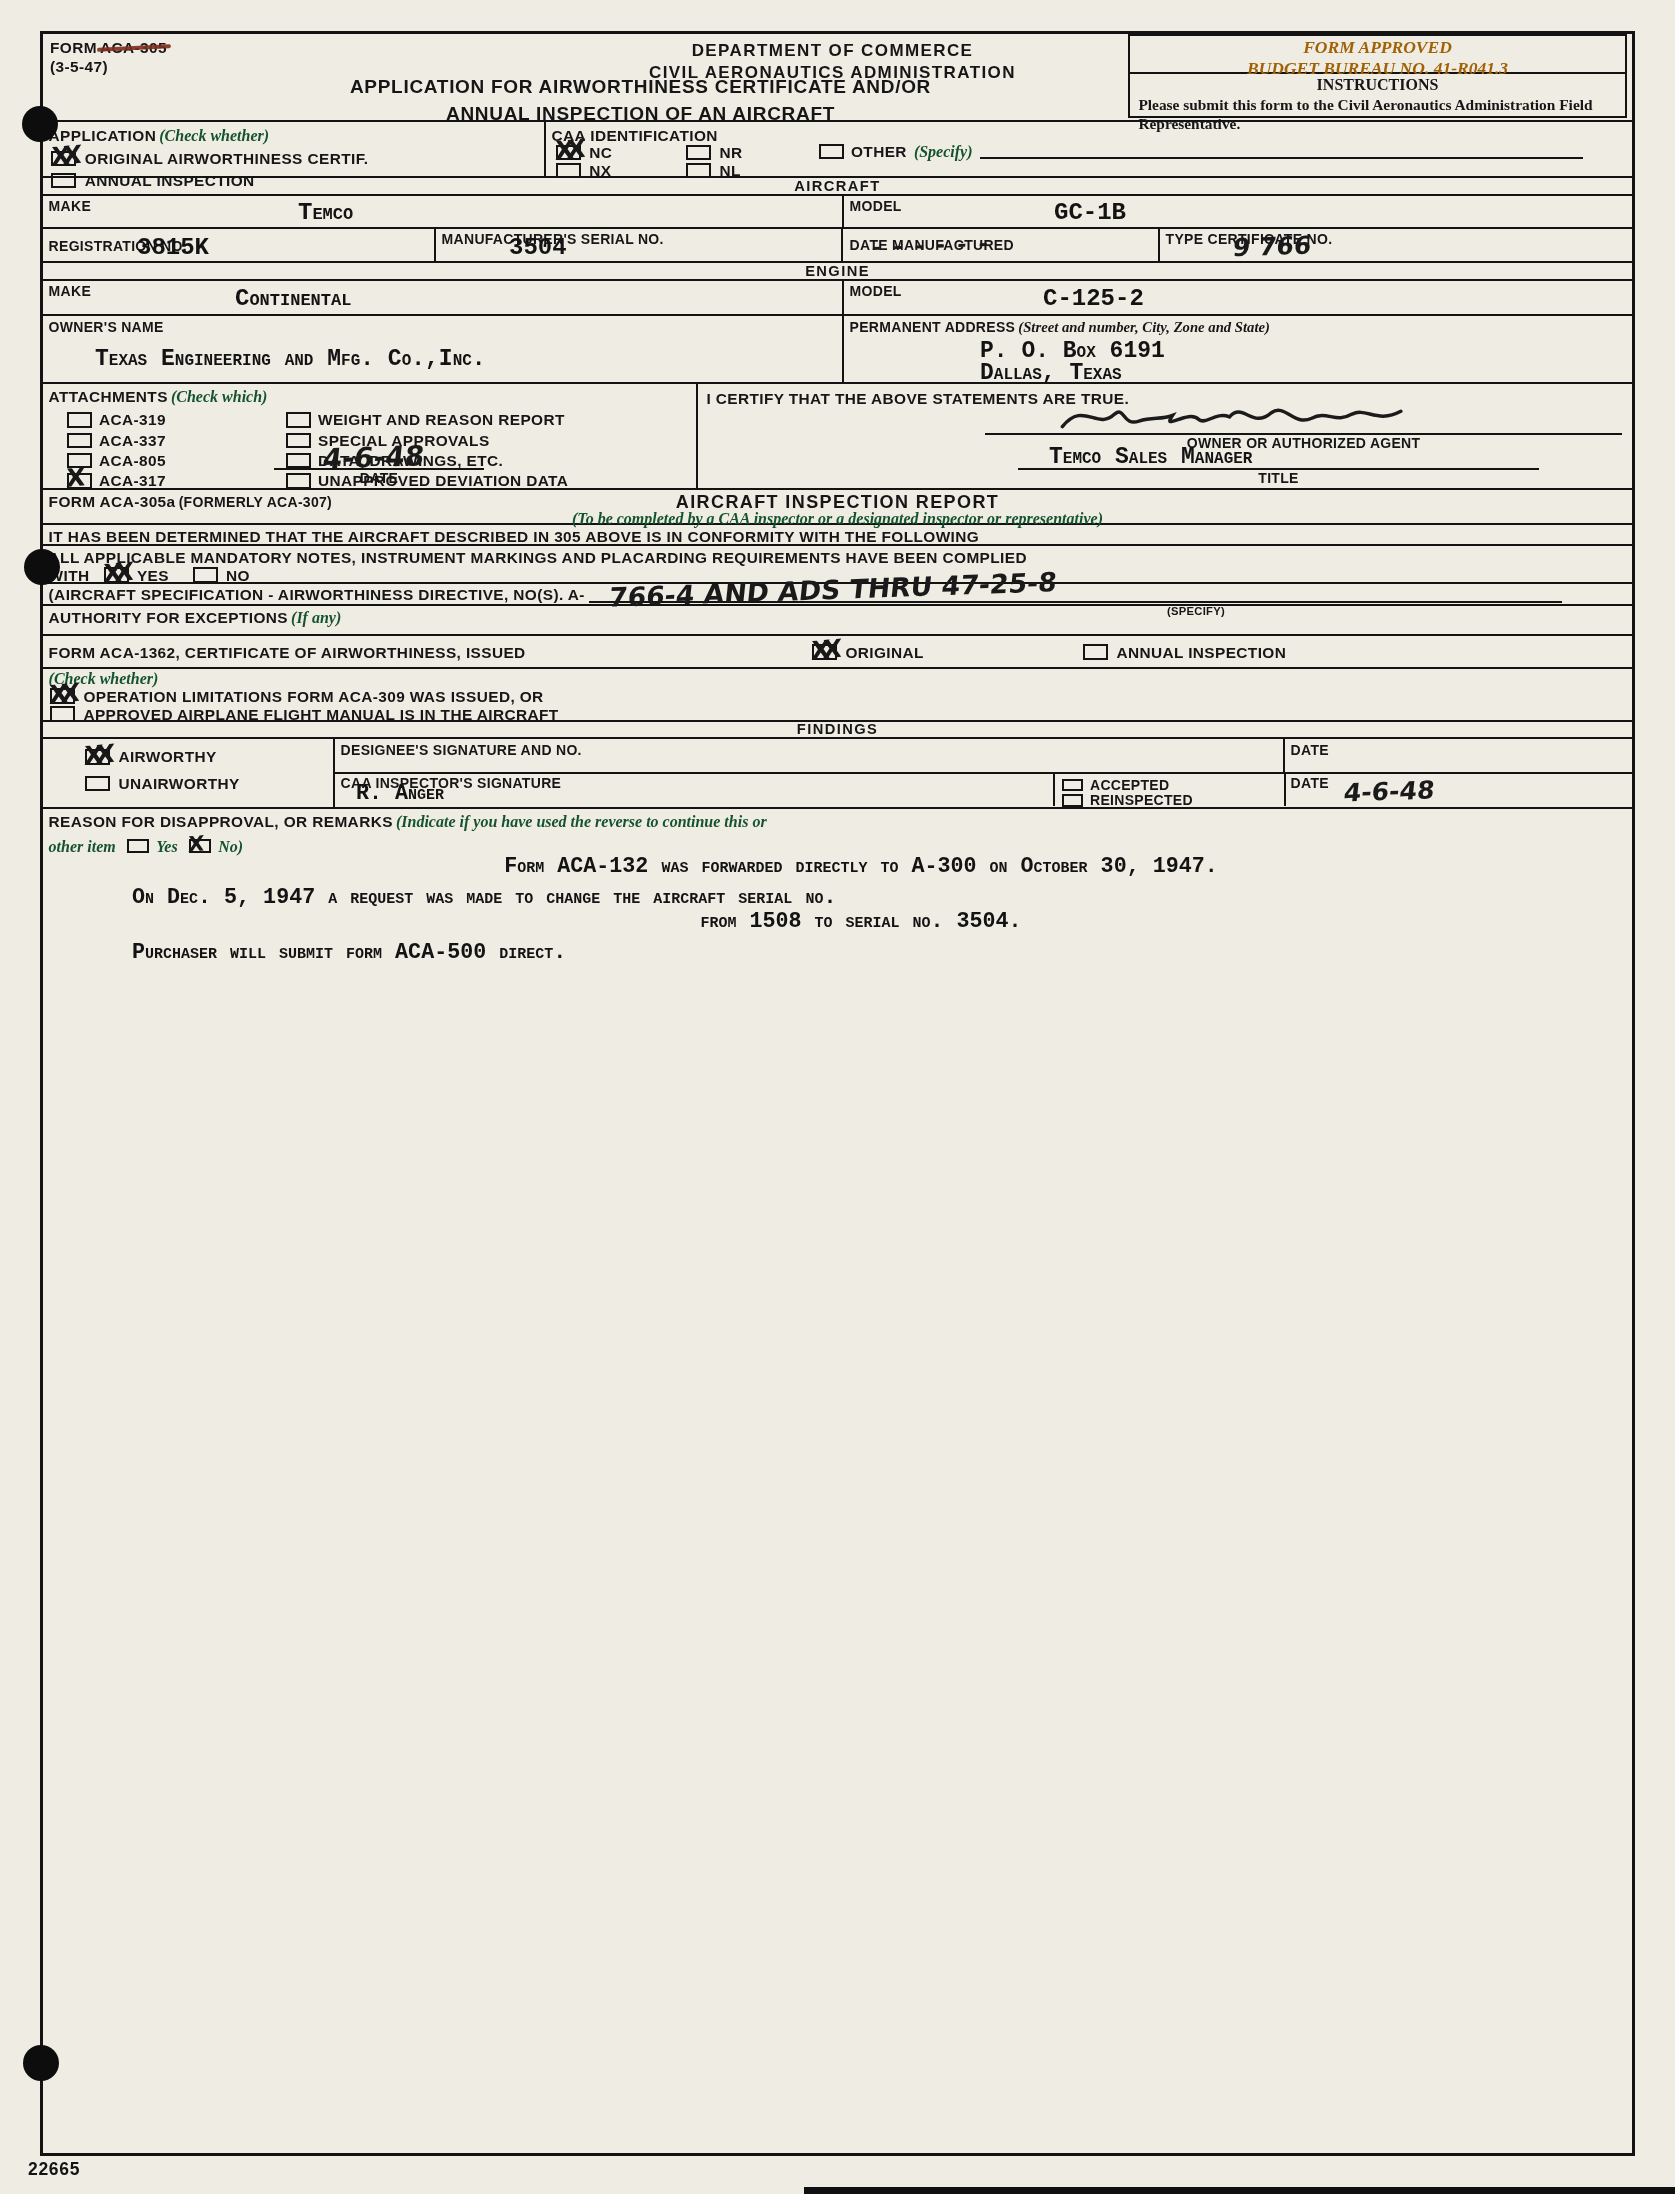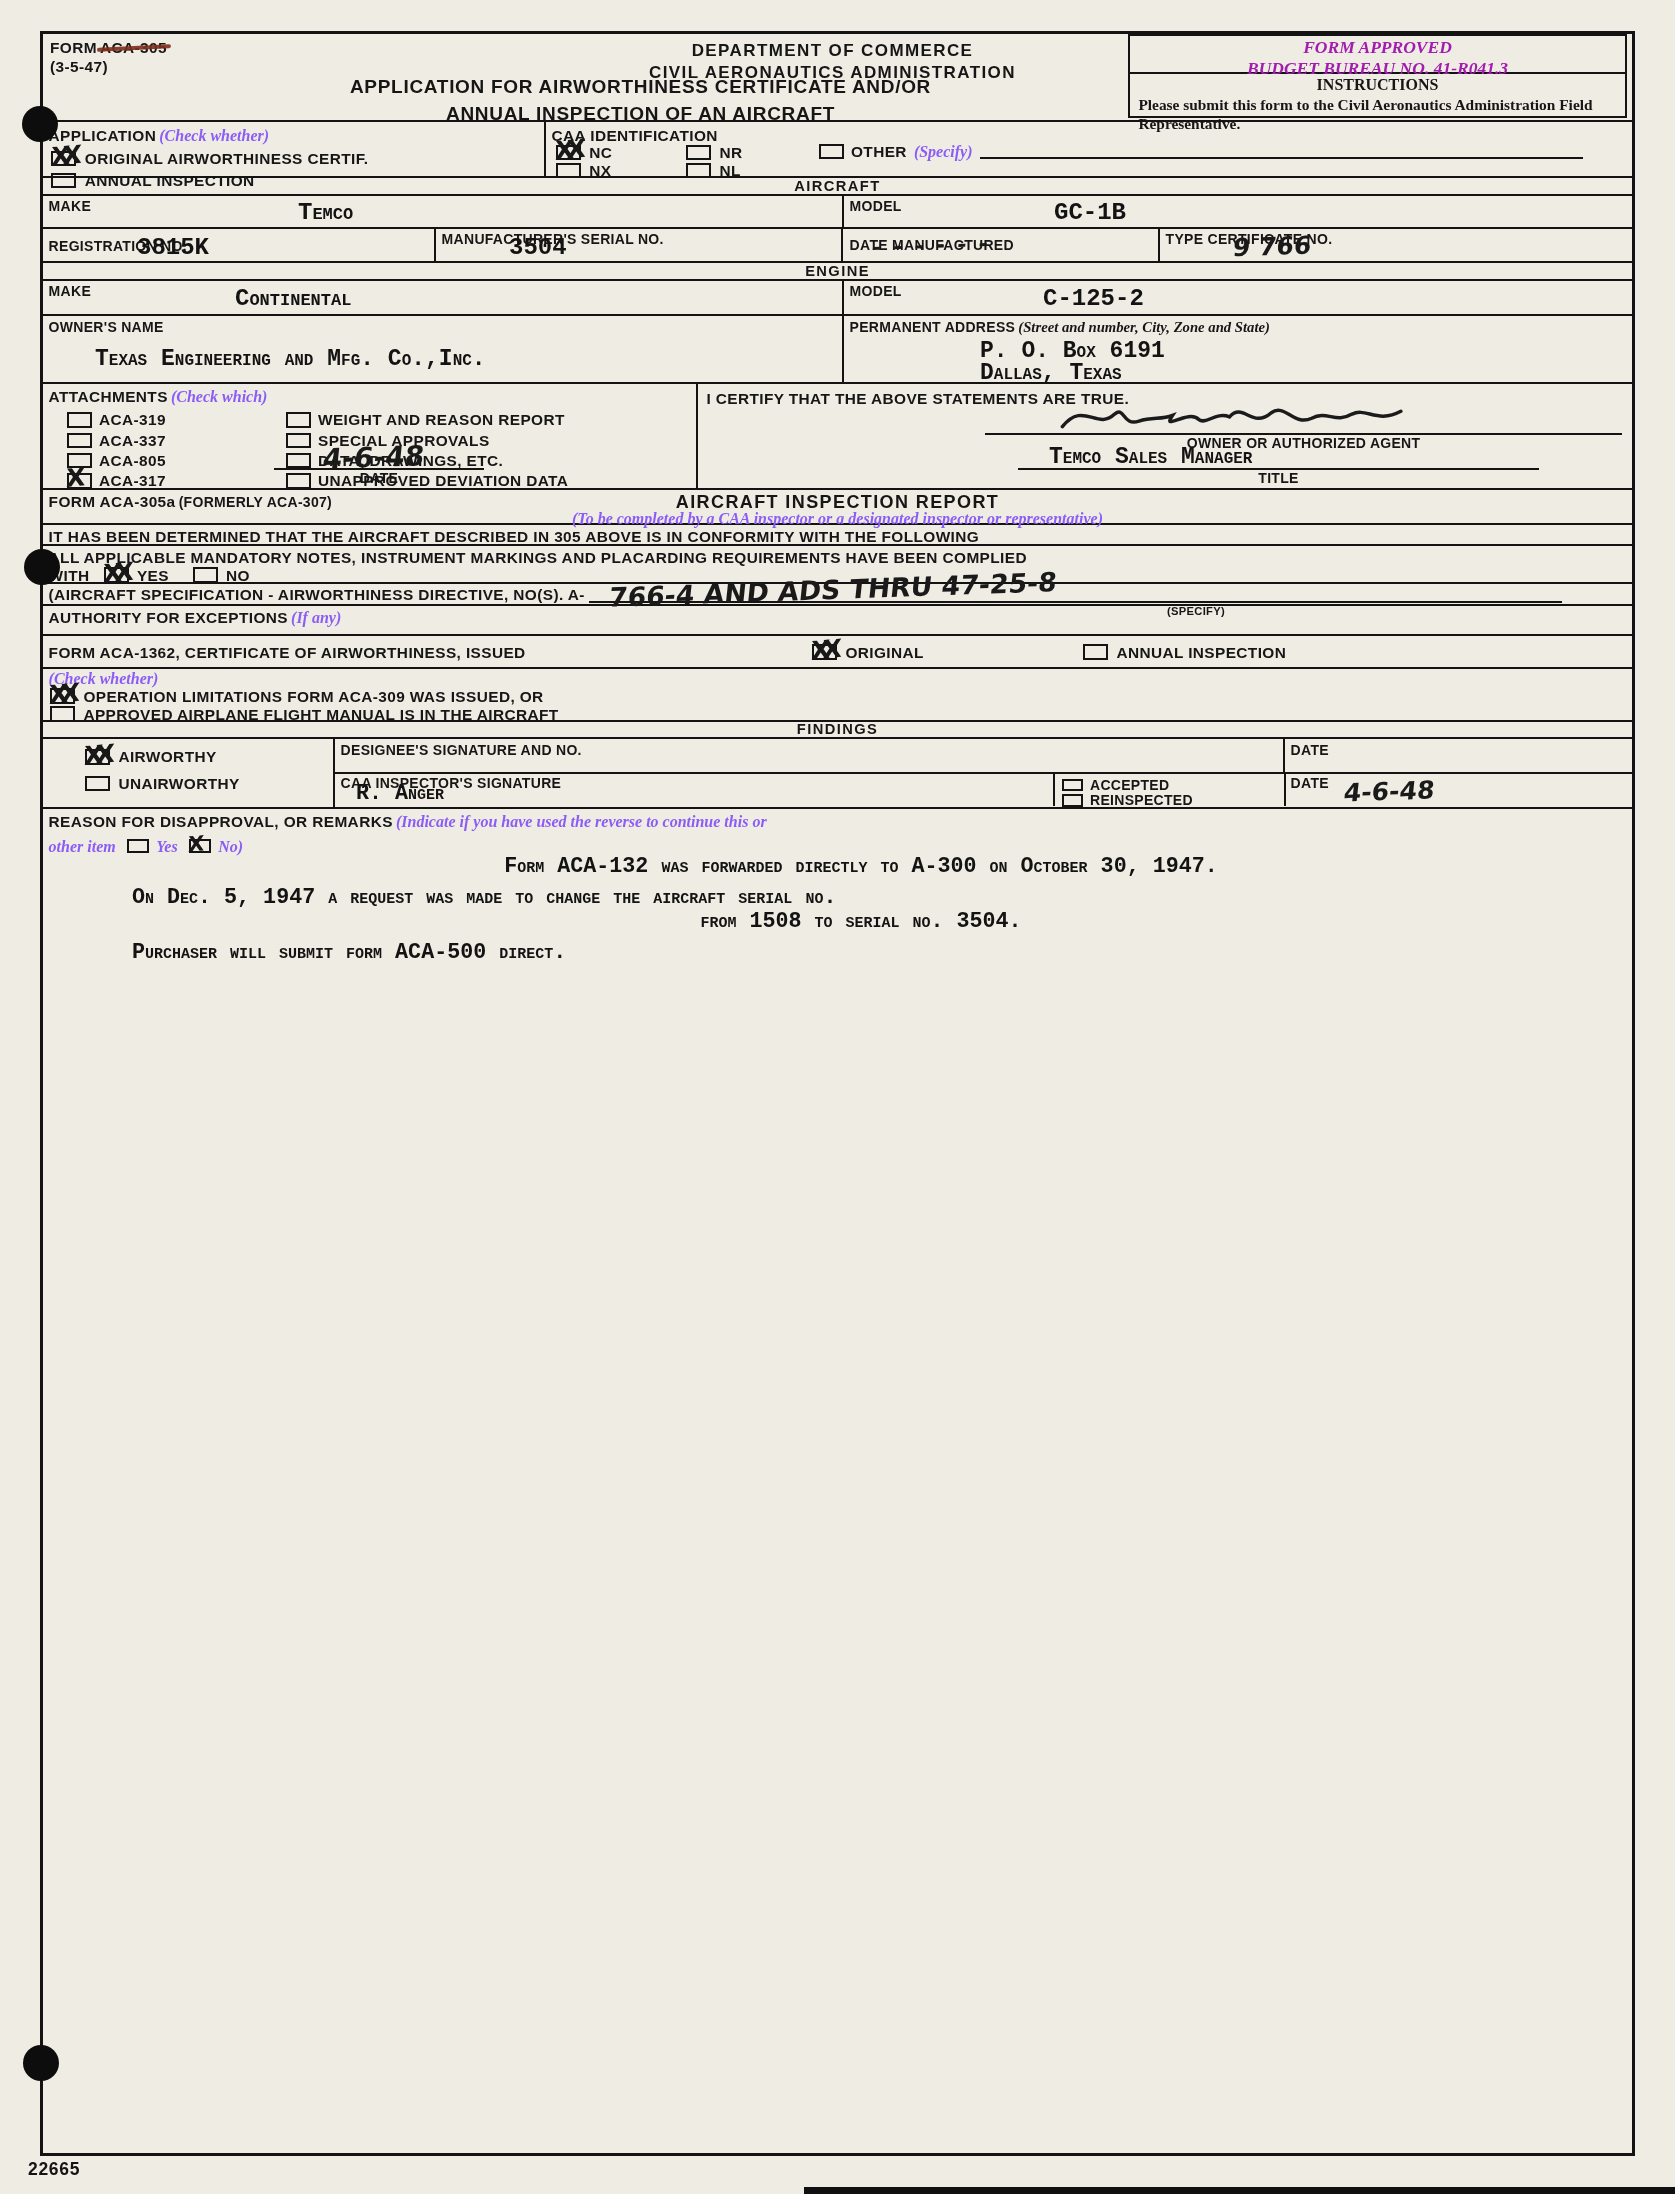--- a/index.html
+++ b/index.html
@@ -21,24 +21,24 @@
   .row.last { flex: 1 1 auto; border-bottom: none; }
   .cell { position: absolute; top: 0; bottom: 0; }
   .vr { border-right: 2.8px solid #131313; }
   .pad { padding: 3.5px 5.6px; }
   .pos { position: absolute; }
   .center { text-align: center; }
 
   .lbl   { font: 700 15.4px/1.25 "Liberation Sans", sans-serif; letter-spacing: 0.4px; color:#161616;}
   .lbl-s { font: 700 14px/1.2 "Liberation Sans", sans-serif; letter-spacing: 0.3px; color:#161616;}
   .lbl-xs{ font: 700 11.2px/1.2 "Liberation Sans", sans-serif; letter-spacing: 0.3px; color:#161616;}
-  .it    { font: 700 italic 16px/1.2 "Liberation Serif", serif; color:#8b5cf6;}
+  .it    { font: 700 italic 16px/1.2 "Liberation Serif", serif; color:#14532d;}
   .it-s  { font: 700 italic 14.7px/1.2 "Liberation Serif", serif; color:#161616;}
   .ser   { font: 700 15.4px/1.25 "Liberation Serif", serif; color:#161616;}
-  .ser-it{ font: 700 italic 17.5px/1.2 "Liberation Serif", serif; color:#a21caf;}
+  .ser-it{ font: 700 italic 17.5px/1.2 "Liberation Serif", serif; color:#a16207;}
 
   .typed { font-family: "Liberation Mono", monospace; font-weight: 700;
            font-variant: small-caps; font-size: 24px; line-height: 1;
            color: #131313; white-space: nowrap; }
   .hand  { font-family: "DejaVu Sans", sans-serif; font-weight: 700; font-size: 25px;
            line-height: 1; color: #1a1a1a; white-space: nowrap;
            transform: skewX(-8deg) rotate(-2deg); }
 
   .cb { display: inline-block; width: 25px; height: 15.4px; flex: none;
         border: 2.1px solid #141414; position: relative; background: transparent; }

